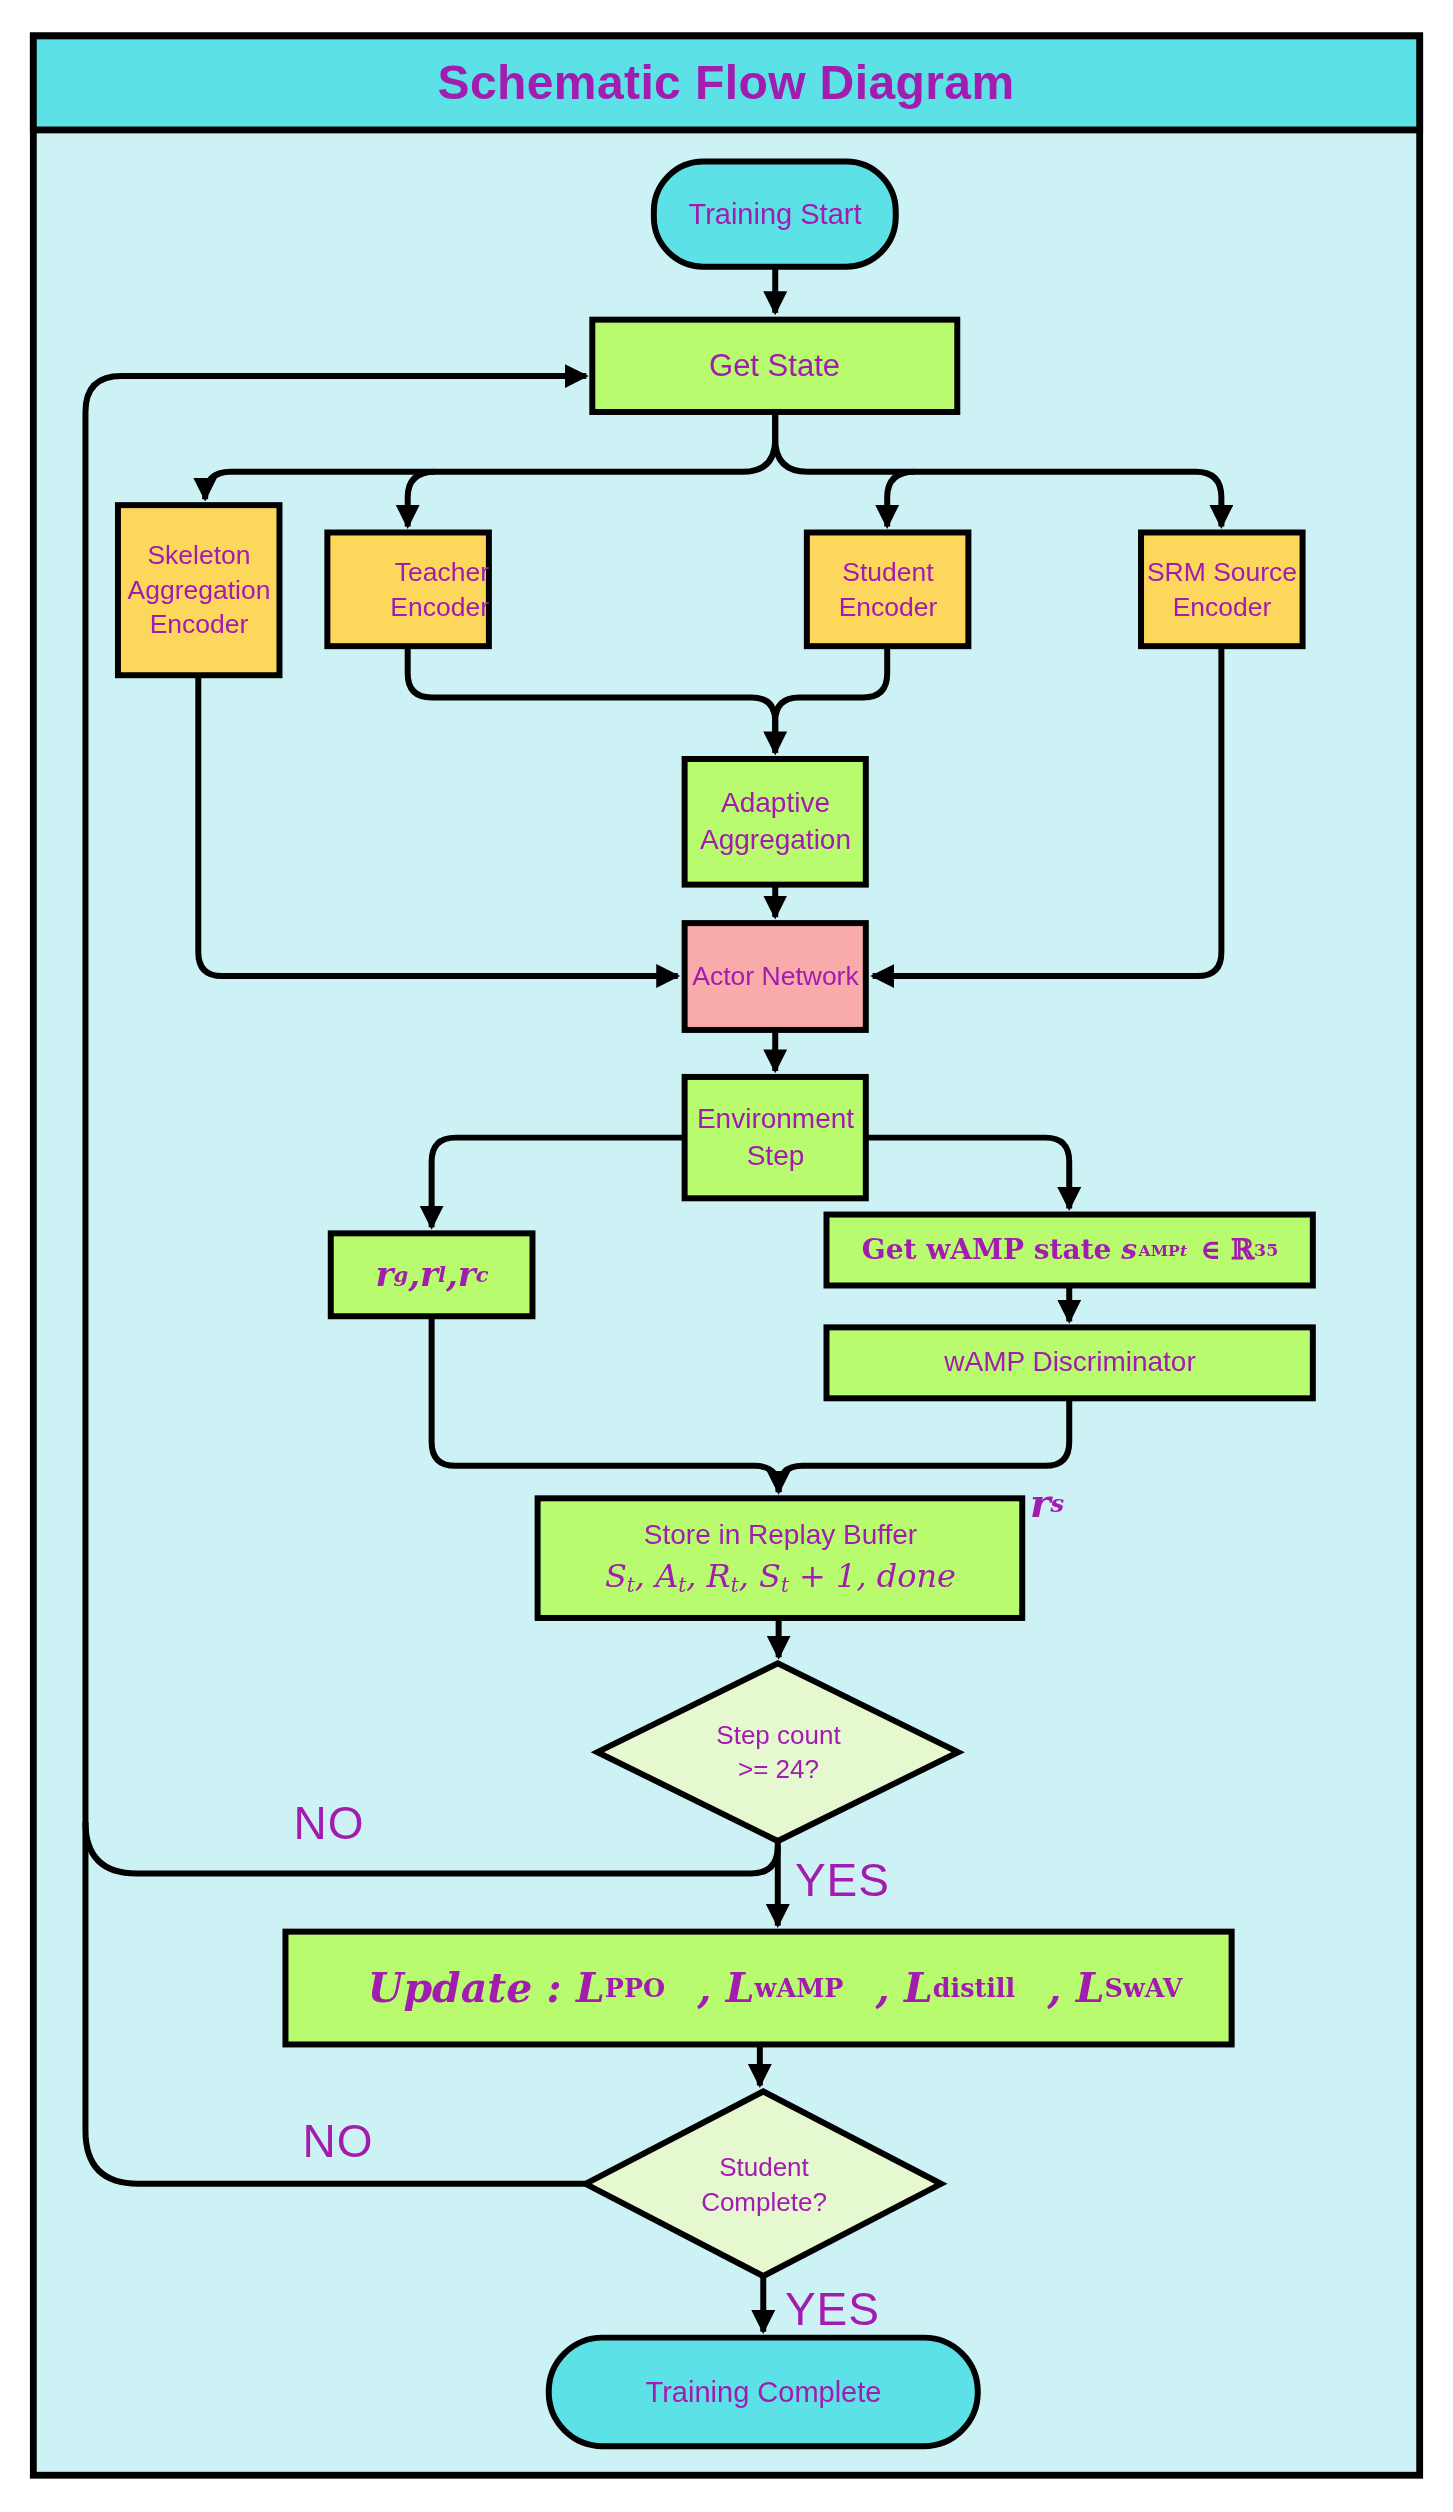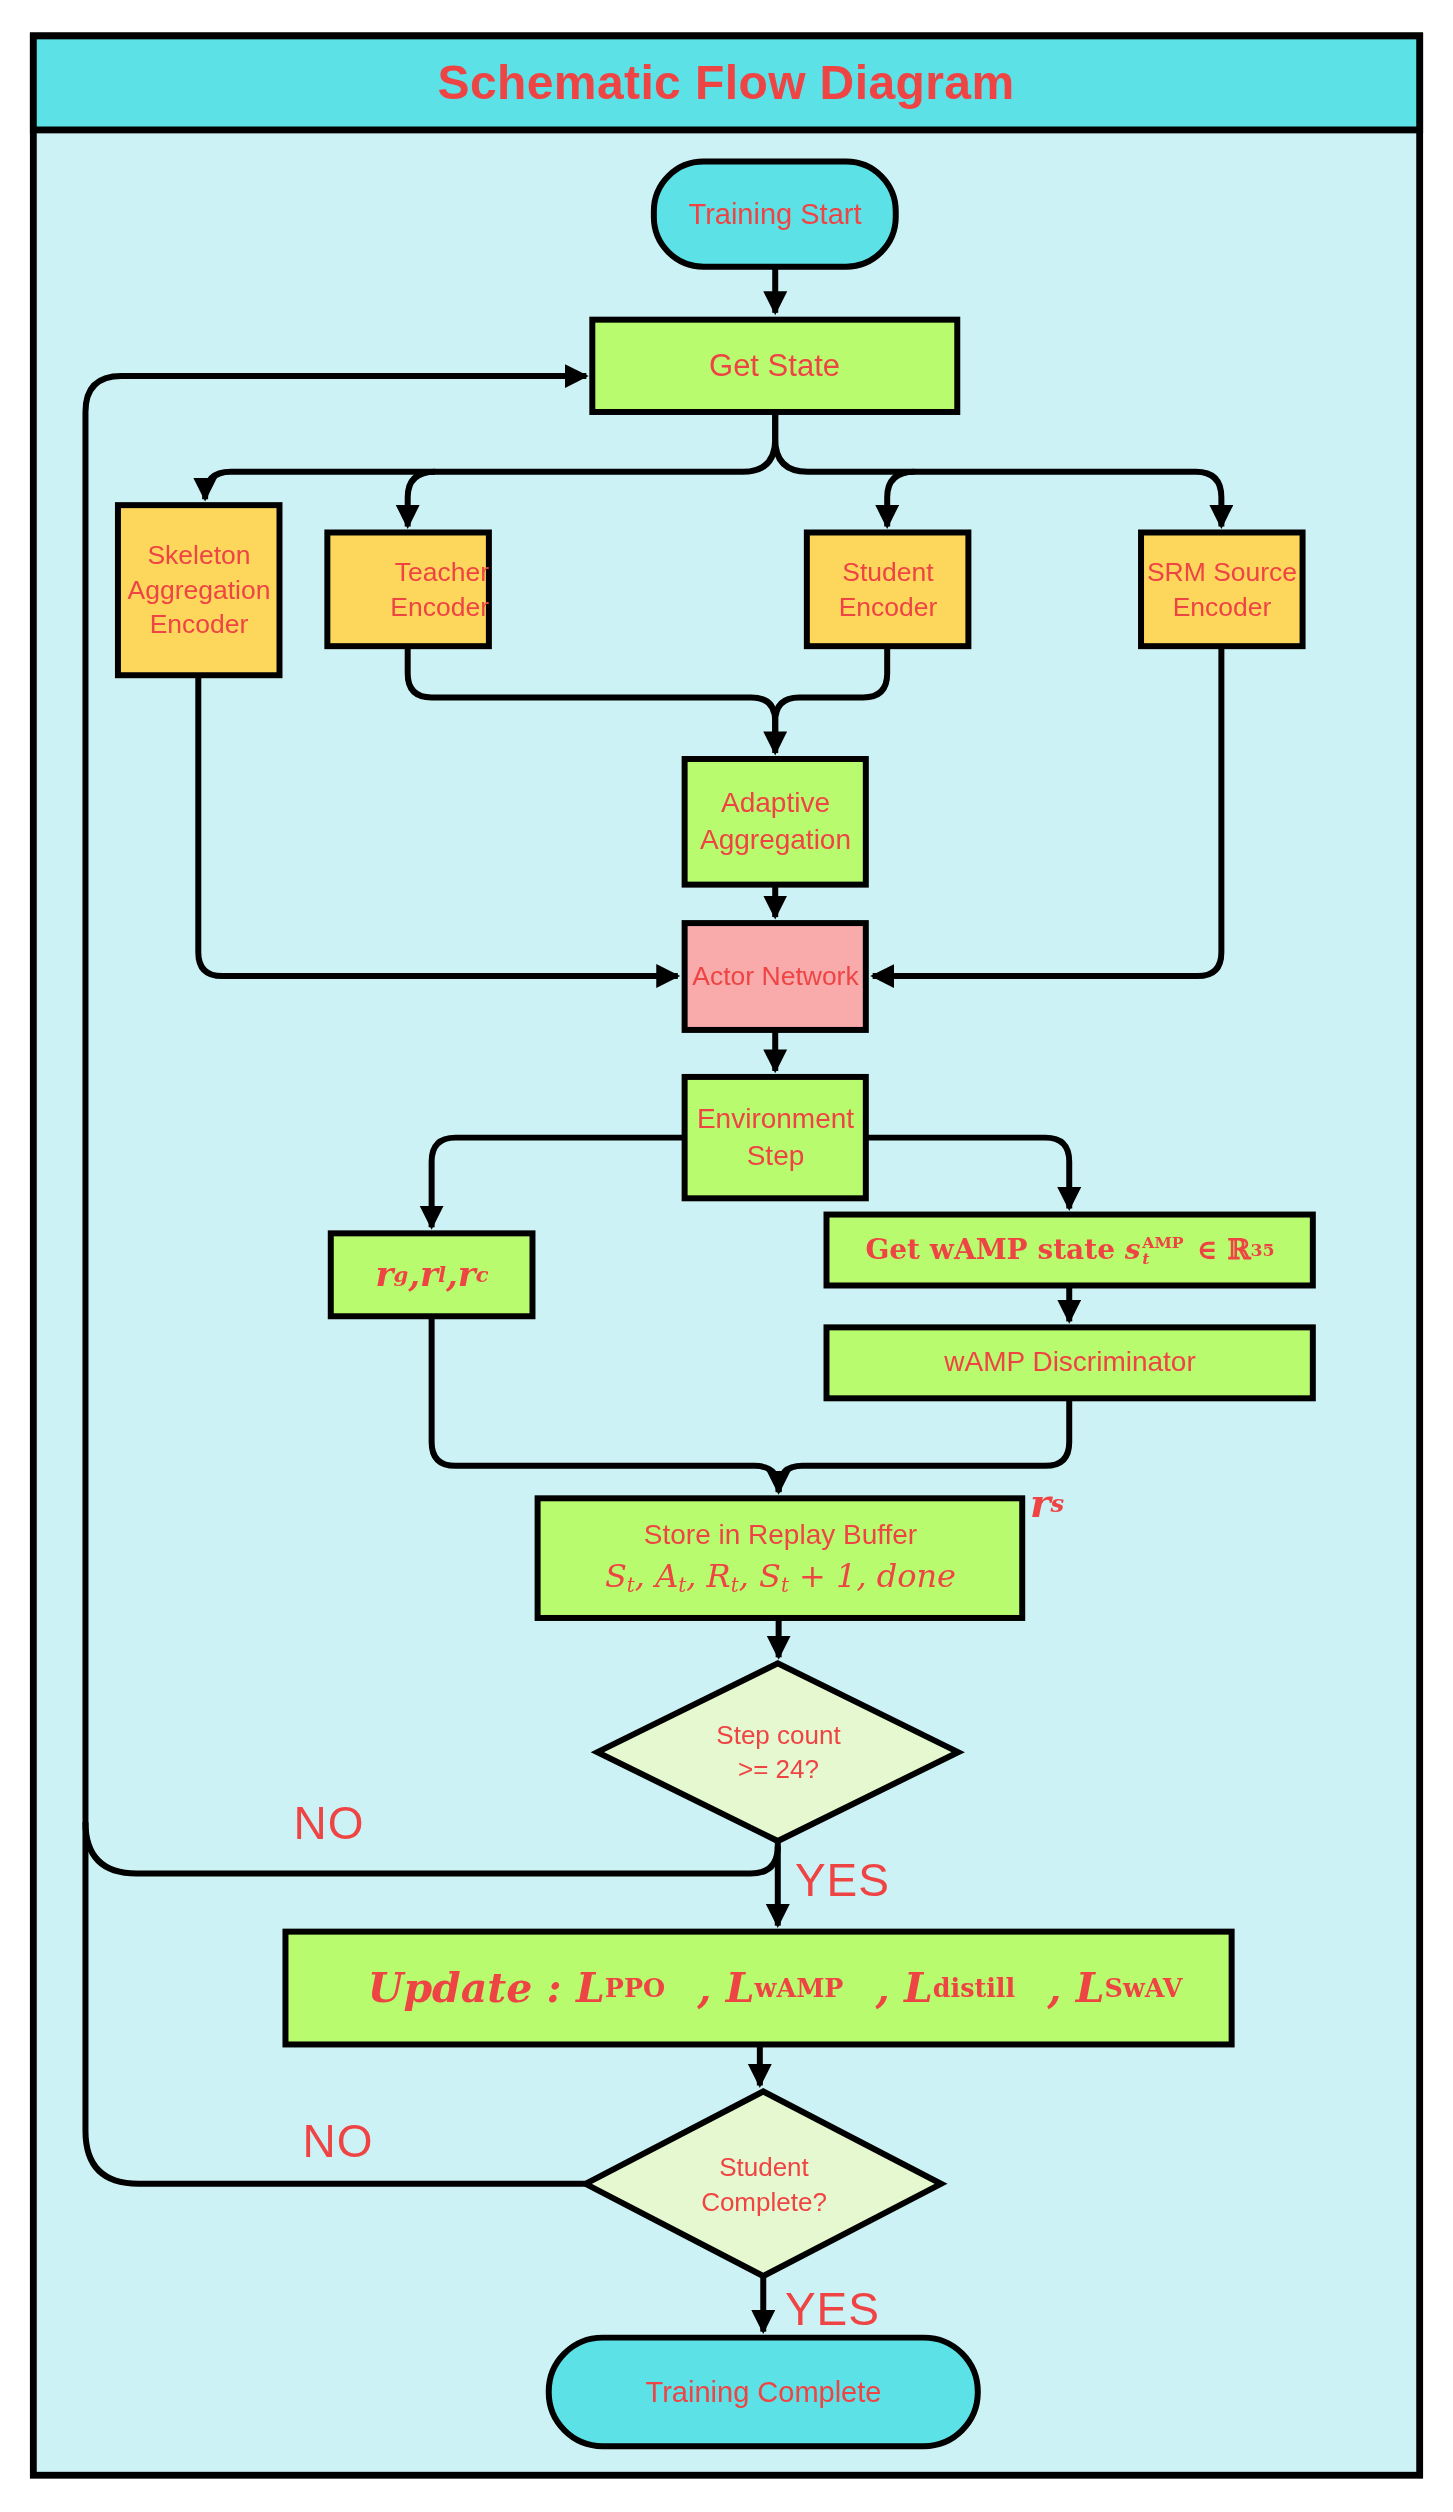--- a/index.html
+++ b/index.html
@@ -1,38 +1,38 @@
 <!DOCTYPE html>
 <html style="font-size:13.7px"><head>
 <meta charset="utf-8">
 <style>
   html,body{margin:0;padding:0;background:#ffffff;}
   #stage{position:relative;width:1453px;height:2512px;background:#ffffff;
          font-family:"Liberation Sans",sans-serif;color:#0d0d0d;}
   #shapes{position:absolute;left:0;top:0;}
   .lbl{position:absolute;display:flex;align-items:center;justify-content:center;
-       text-align:center;flex-direction:column;line-height:1.32;color:#ef4444;}
+       text-align:center;flex-direction:column;line-height:1.32;color:#a21caf;}
   .lbl.left{justify-content:flex-start;align-items:center;flex-direction:row;}
   .title{font-size:48px;font-weight:600;letter-spacing:0.4px;}
   .f36{font-size:31px;} .f34{font-size:29px;} .f33{font-size:28px;text-align:right;}
   .f31{font-size:26.5px;} .f30{font-size:26px;}
   .edge{font-size:46px;letter-spacing:0.9px;}
   .math{font-family:"DejaVu Serif",serif;}
   .bi{font-weight:700;font-style:italic;}
   .it{font-style:italic;}
   .rewards{font-size:34px;}
   .rs-label{font-size:39px;}
   .wamp{font-size:28px;font-weight:700;}
   .store2{font-size:32px;font-style:italic;margin-top:1.7px;}
   .update-m{font-size:41px;}
   .update-m .base{font-style:italic;font-weight:600;margin-left:32px;}
   .update-m .m-sub{font-weight:700;font-style:normal;}
   .m-sub{font-size:.62em;vertical-align:-0.25em;}
   .m-sup{font-size:.62em;vertical-align:0.5em;}
-  .stack{display:inline-flex;flex-direction:column;align-items:flex-start;
+  .stack{display:inline-flex;flex-direction:row;align-items:flex-end;
          font-size:.56em;line-height:1.02;vertical-align:-0.5em;margin:0 3.4px 0 1.7px;}
   .stack .st-sup{font-style:normal;}
   .stack .st-sub{font-style:italic;}
 </style>
 </head>
 <body>
 
 <div id="stage">
 
   <svg id="shapes" width="1453" height="2512" viewBox="0 0 1700 2939">

